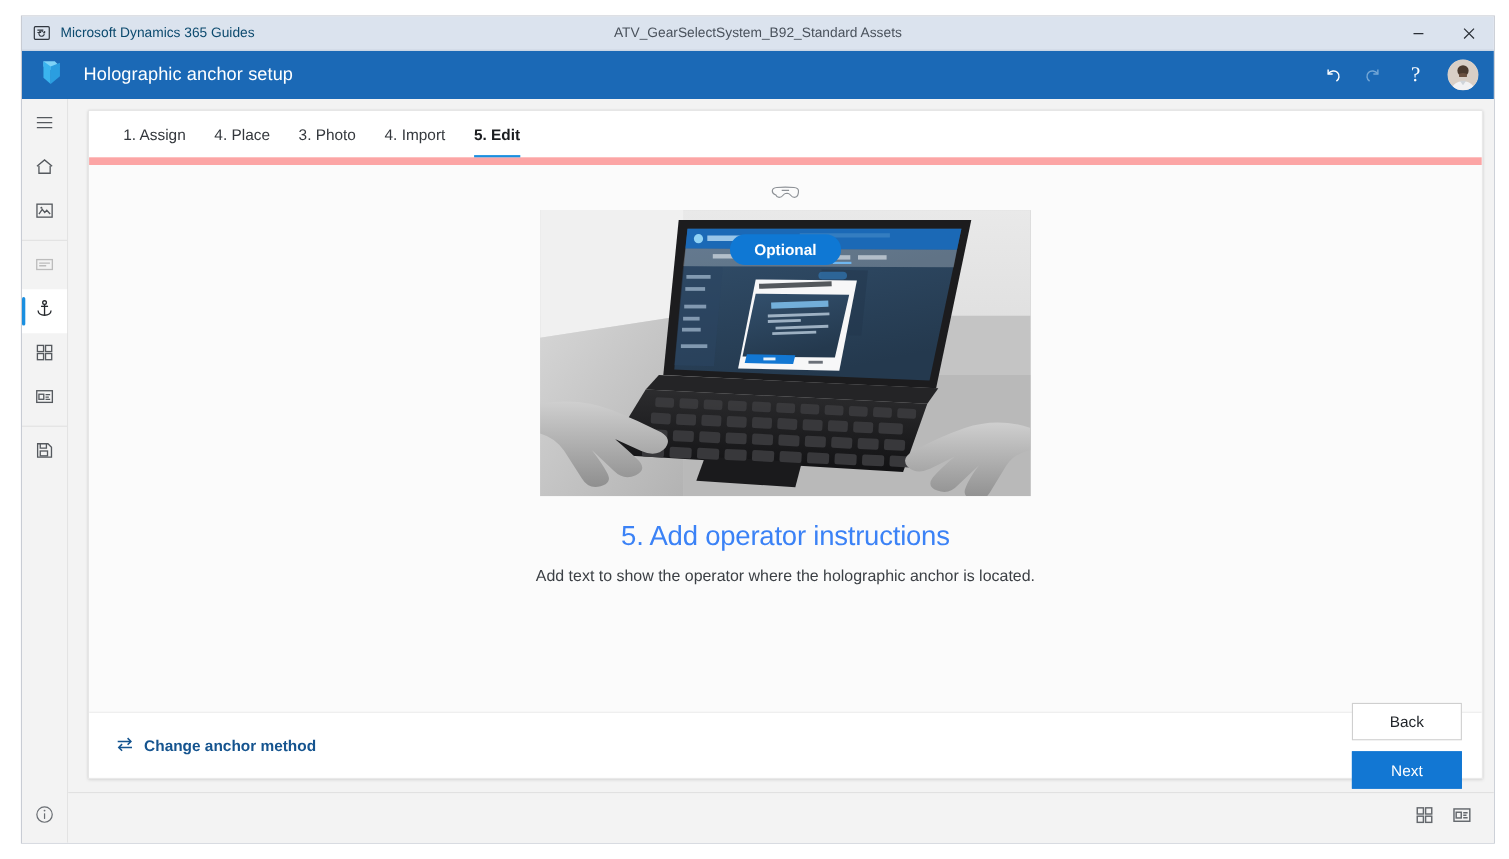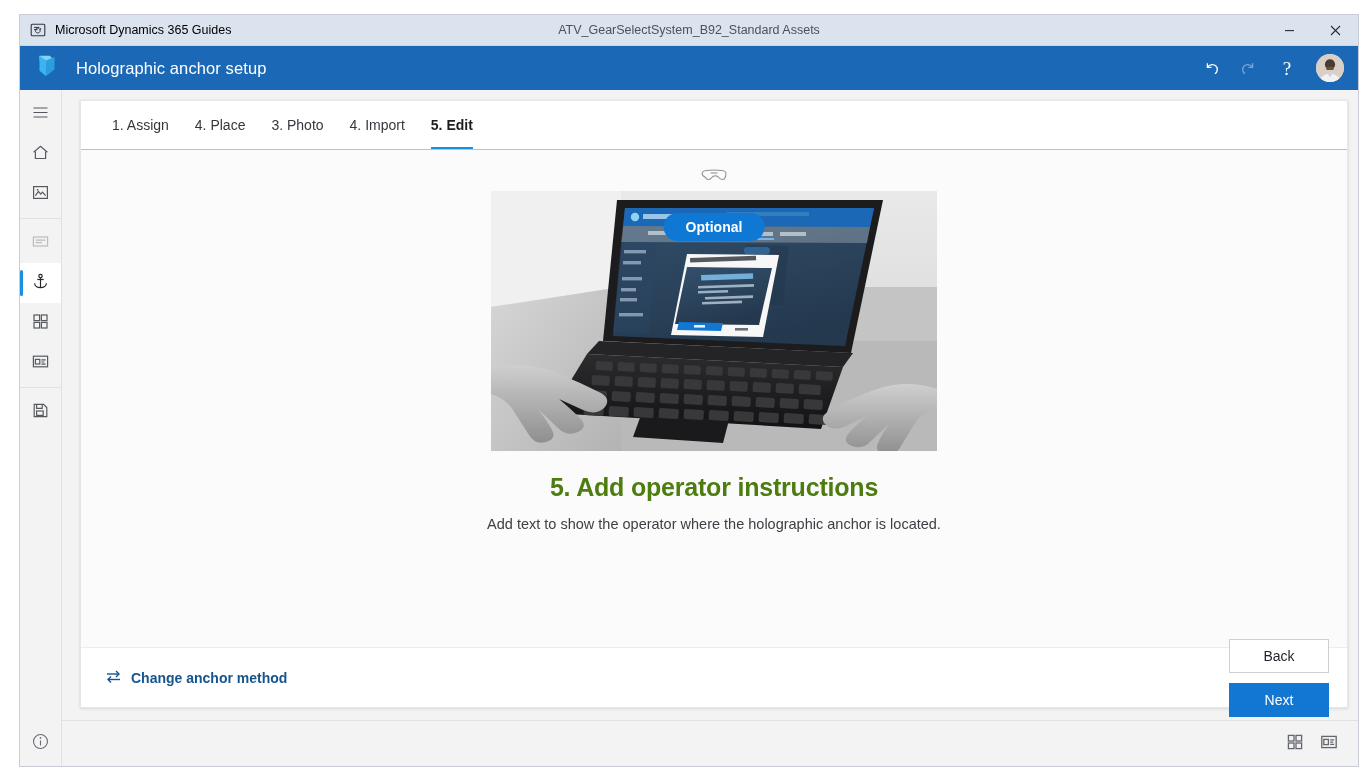--- a/index.html
+++ b/index.html
@@ -26,21 +26,21 @@
     display: flex; align-items: center;
     position: relative;
     border-bottom: 1px solid #cdd6e2;
   }
   .titlebar-left {
     display: flex; align-items: center; gap: 9px;
     padding-left: 10px; z-index: 2;
   }
   .app-icon { width: 16px; height: 16px; color: #31373f; display:block; }
   .titlebar-apptitle {
-    font-size: 12.5px; color: #000000; white-space: nowrap;
+    font-size: 12.5px; color: #0c4a6e; white-space: nowrap;
   }
   .titlebar-center {
     position: absolute; left: 0; right: 0; top: 0; bottom: 0;
     display: flex; align-items: center; justify-content: center;
     font-size: 12.5px; color: #4a525c; pointer-events: none;
   }
   .titlebar-controls {
     margin-left: auto; display: flex; height: 100%; z-index: 2;
   }
   .winbtn {
@@ -117,21 +117,21 @@
     background: #fbfbfb;
     border: 1px solid #e6e6e6;
     box-shadow: 0 1px 3px rgba(0,0,0,.10), 0 0 2px rgba(0,0,0,.06);
     display: flex; flex-direction: column;
     margin-bottom: 12px;
   }
 
   
   .tabstrip {
     background: #ffffff;
-    border-bottom: 1px solid #fca5a5;
+    border-bottom: 7px solid #fca5a5;
     height: 49px; min-height: 49px;
     display: flex; align-items: stretch;
     padding-left: 18px;
   }
   .tab {
     position: relative;
     display: flex; align-items: center;
     padding: 0 13px;
     font-size: 14px; color: #34383d;
   }
@@ -165,21 +165,21 @@
 
   .photo {
     position: relative;
     width: 446px; height: 260px;
     overflow: hidden;
     background: #c9c9c9;
   }
 
   .hero-title {
     margin-top: 22px;
-    font-size: 25px; font-weight: bold; color: #4d7c0f;
+    font-size: 25px; font-weight: normal; color: #3b82f6;
     text-align: center; letter-spacing: -.2px;
   }
   .hero-sub {
     margin-top: 14px;
     font-size: 14.5px; color: #3c4045; text-align: center;
   }
 
   .edit-wrap {
     position: relative; margin-top: 24px;
     display: flex; justify-content: center;

